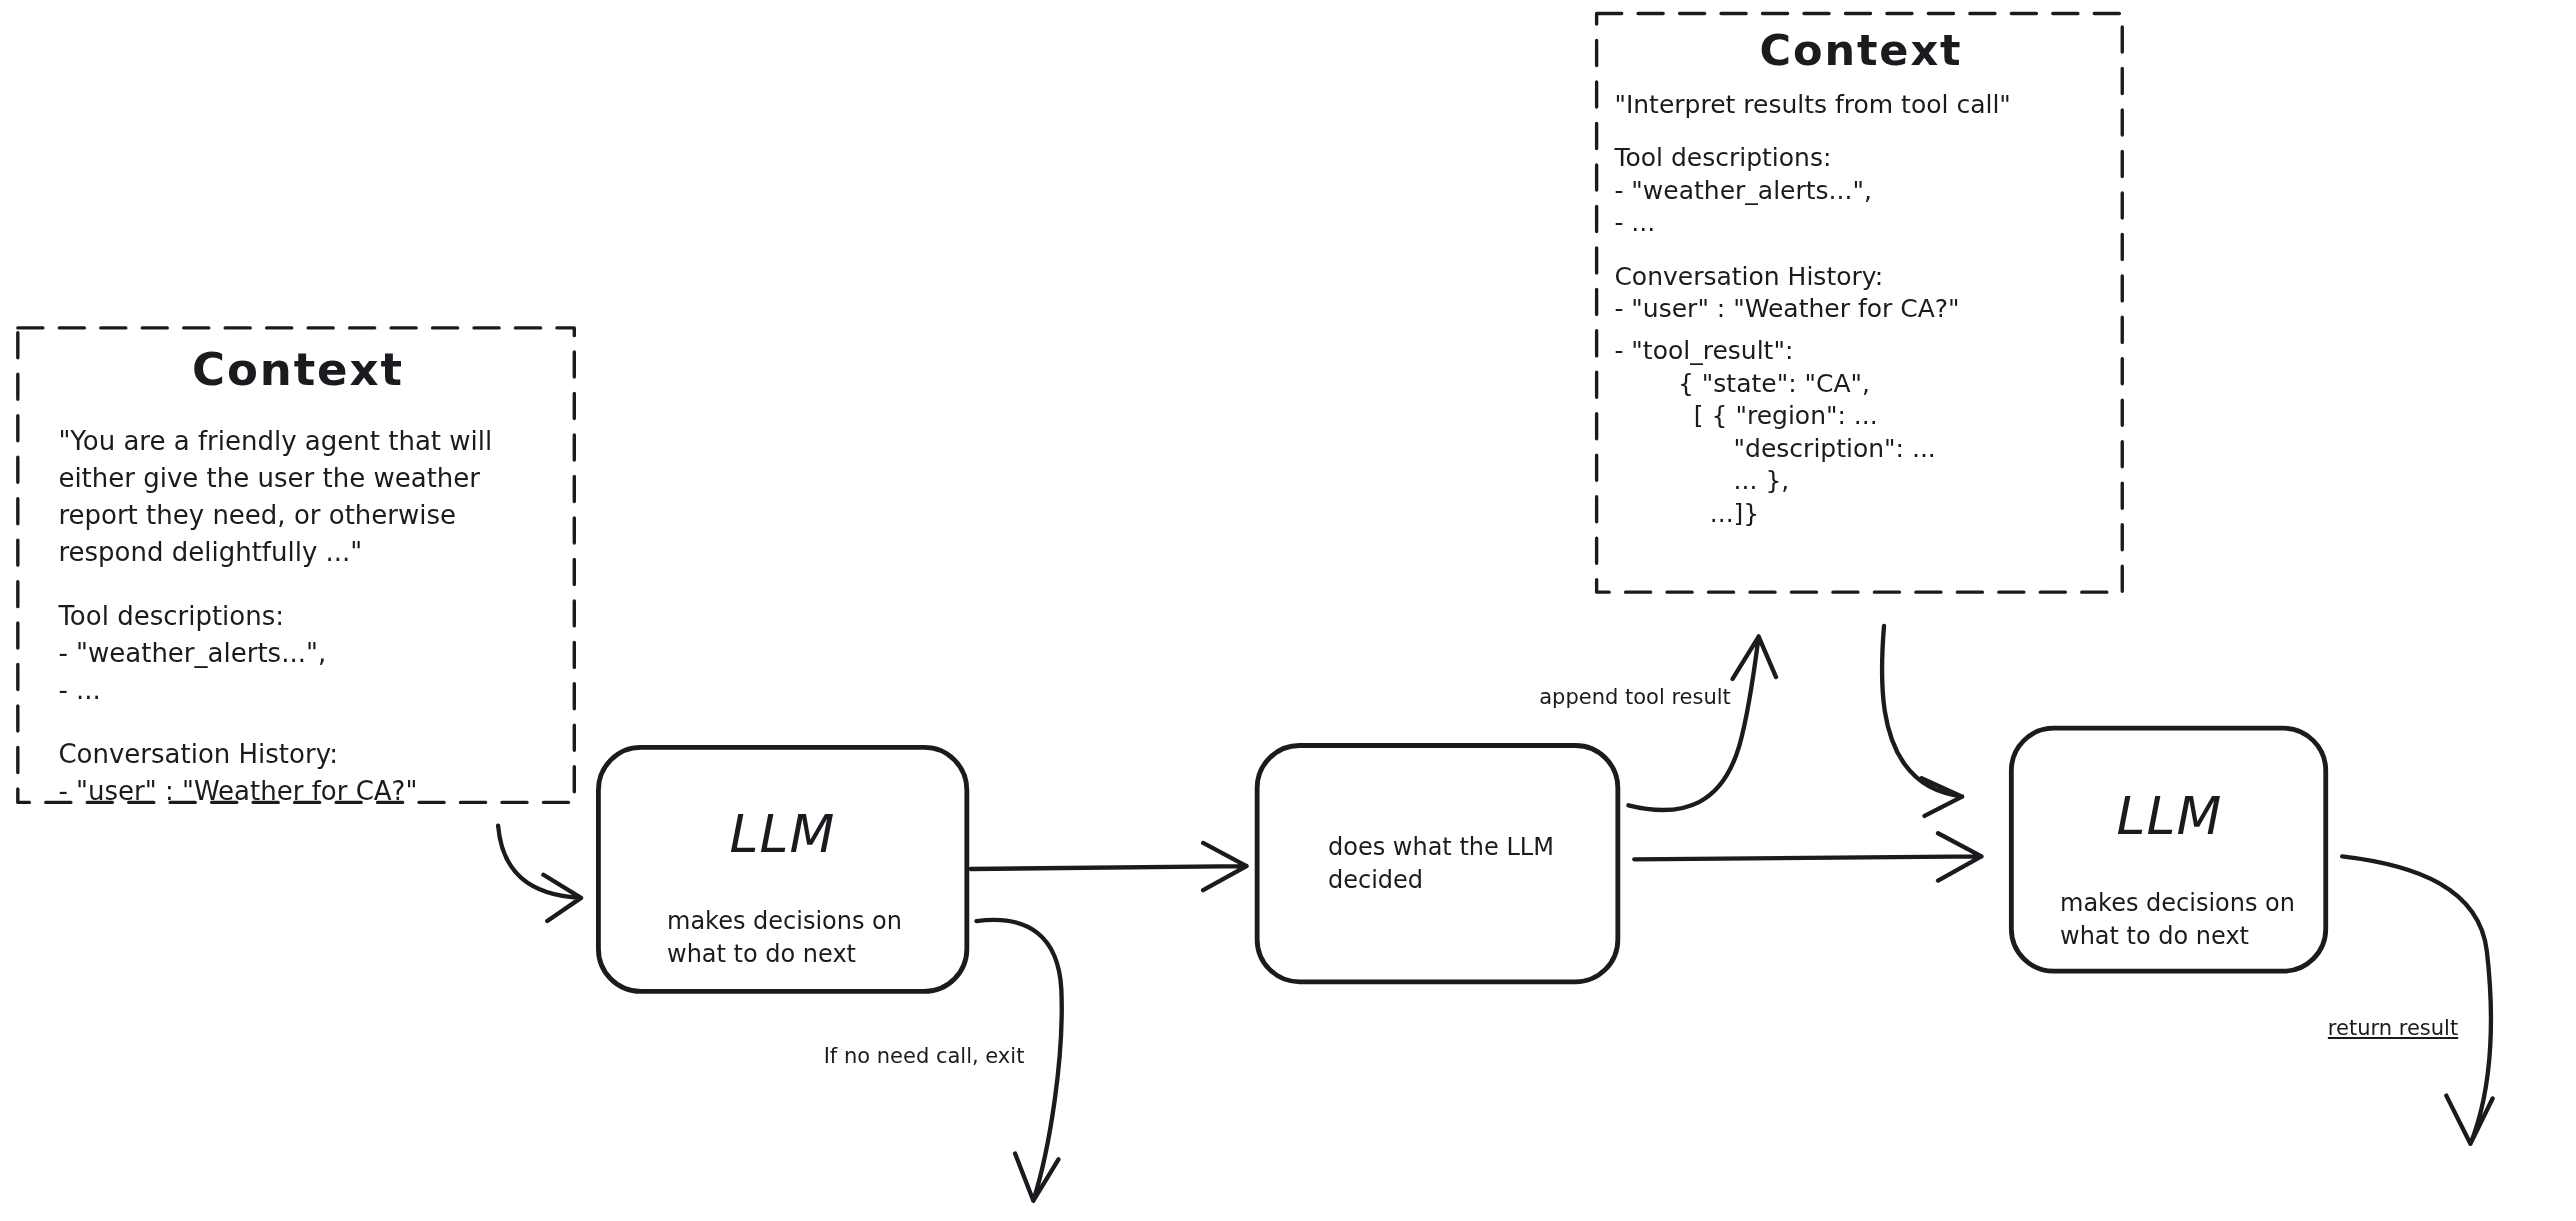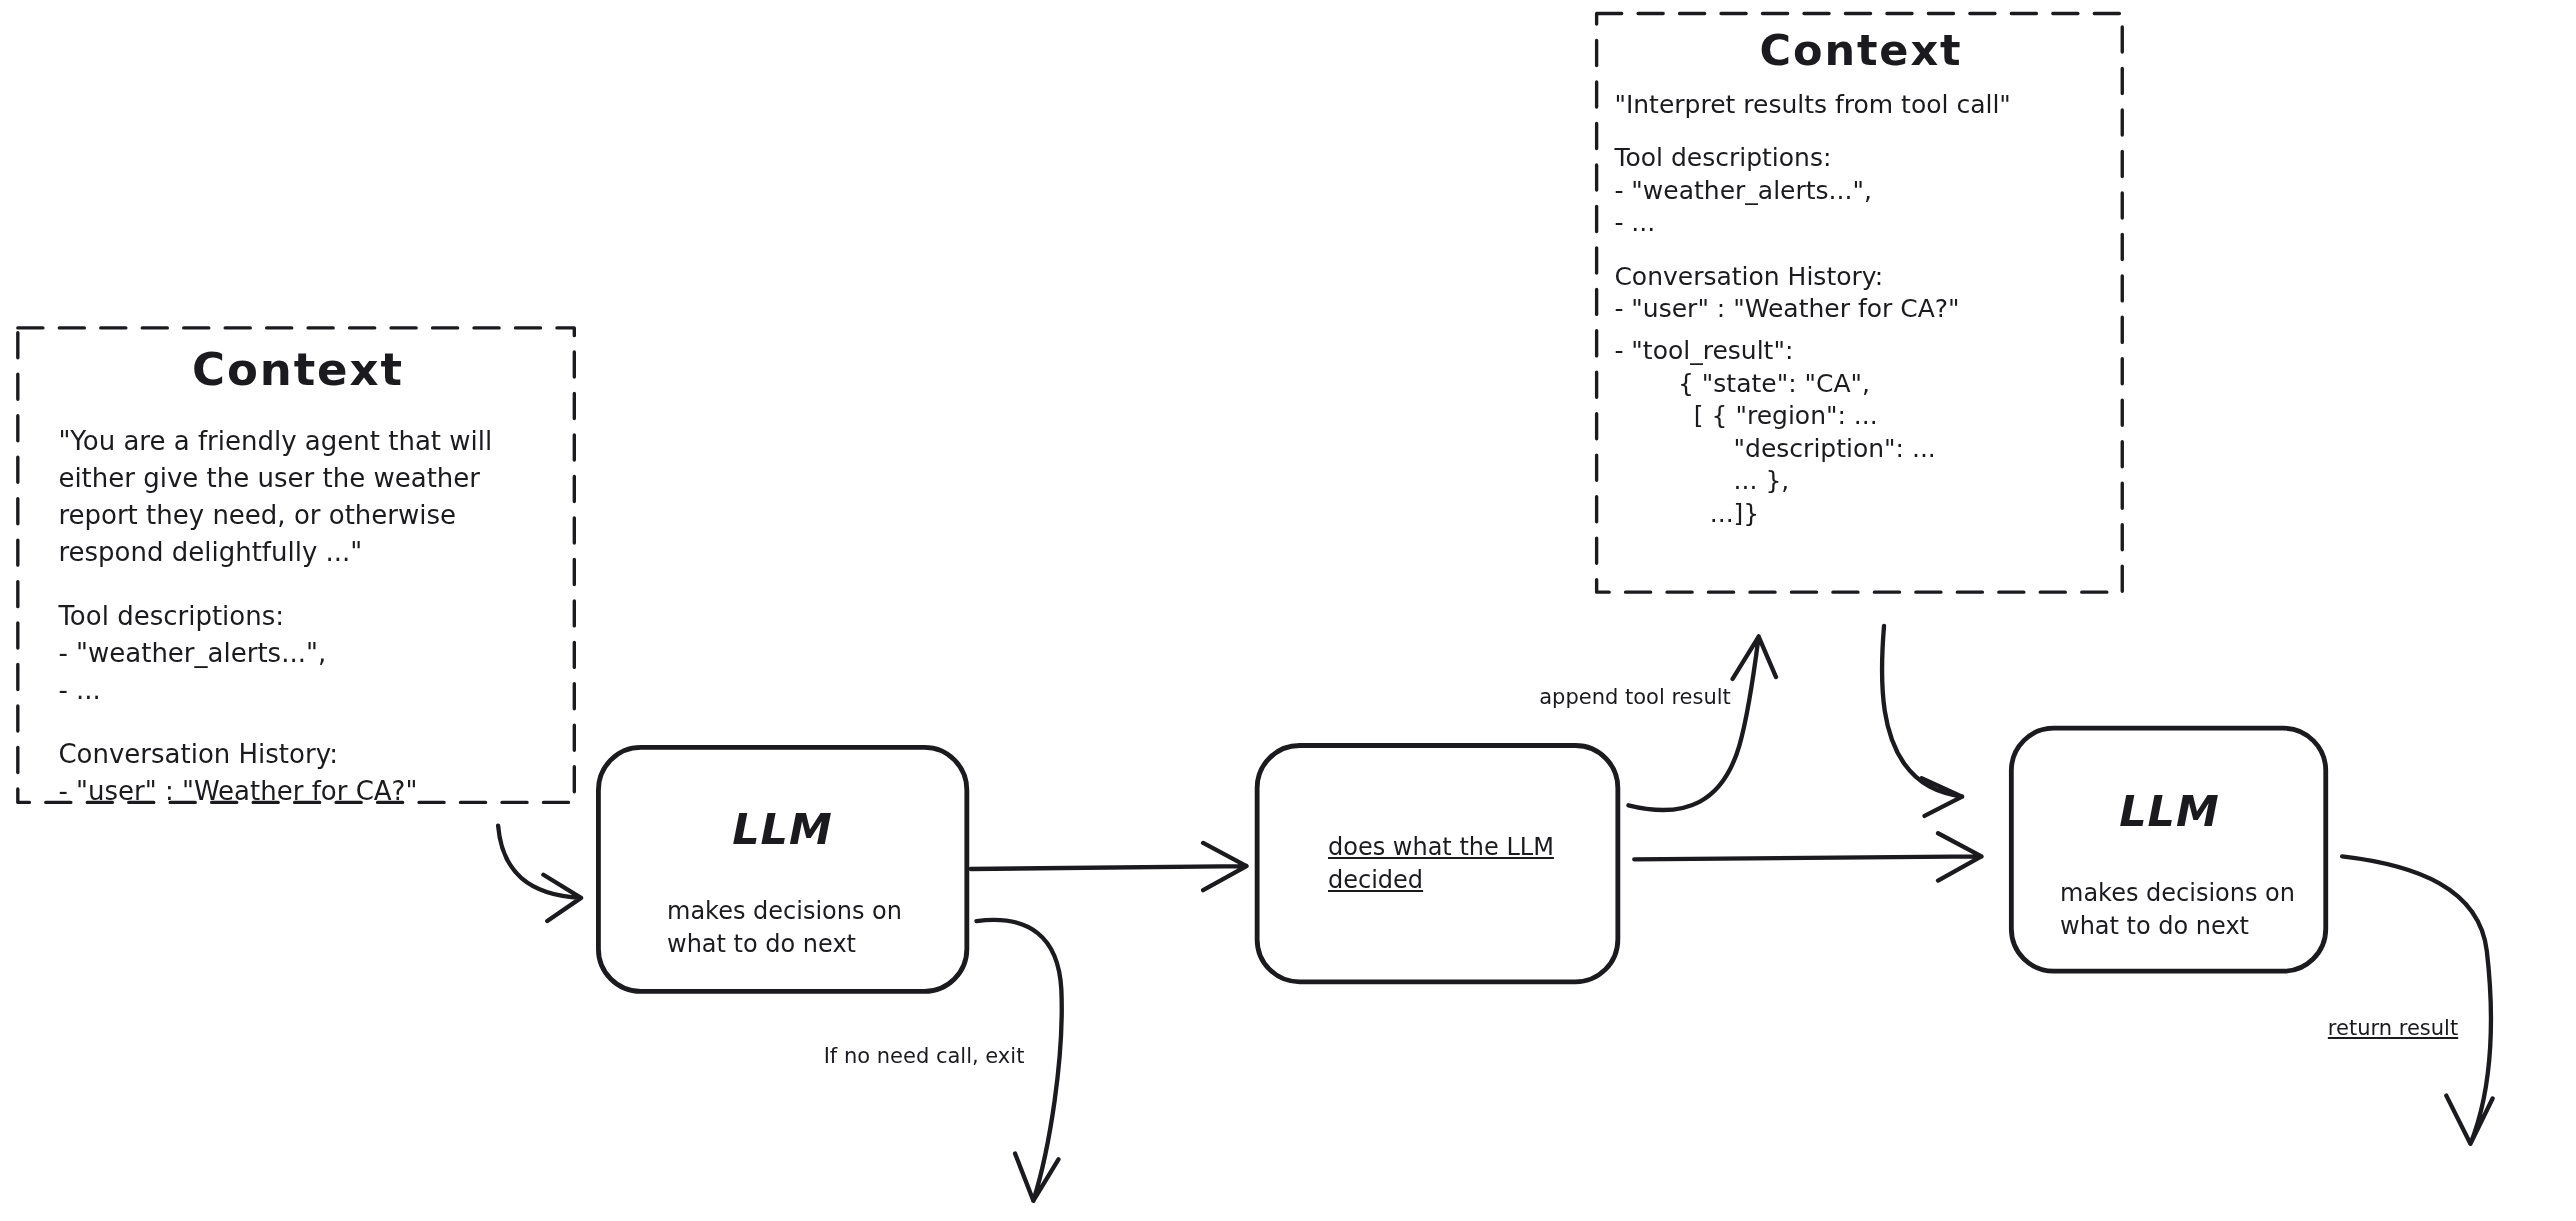--- a/index.html
+++ b/index.html
@@ -20,21 +20,21 @@
   .ctx-title {
     text-align:center; font-size:45px; font-weight:bold; letter-spacing:1.9px;
   }
   .ctx-body {
     font-size:26px; line-height:1.42; white-space:pre-wrap; margin-top:27px;
   }
   .ctx-top .ctx-title { font-size:43px; }
   .ctx-top .ctx-body { font-size:25px; line-height:1.30; margin-top:21px; }
 
   .node { text-align:center; }
-  .node-title { font-size:43px; font-weight:bold; letter-spacing:1px;text-align:center; }
+  .node-title { font-size:52px; font-weight:normal; letter-spacing:1px;text-align:center; }
   .node-title.italic { font-style:italic; }
   .node-sub {
     display:inline-block; text-align:left; font-size:24px; line-height:1.38;
     white-space:pre-wrap; margin-top:41px;
   }
   .edge-label {
     position:absolute; transform:translate(-50%,-50%);
     font-size:21px; white-space:nowrap;
   }
 </style>
@@ -90,21 +90,21 @@
             ...]}</div>
   </div>
 
   <div class="overlay node" style="left:598px; top:748px; width:369px; height:244px; padding:56px 0 0 0; box-sizing:border-box;">
     <div class="node-title italic">LLM</div>
     <div class="node-sub" style="margin-left:69px; margin-right:auto; display:block; text-align:left;">makes decisions on
 what to do next</div>
   </div>
 
   <div class="overlay node" style="left:1257px; top:746px; width:361px; height:236px; padding:48px 0 0 0; box-sizing:border-box;">
-    <div class="node-sub" style="margin-left:71px; margin-right:auto; display:block; text-align:left; margin-top:37px;text-decoration:underline;">does what the LLM
+    <div class="node-sub" style="margin-left:71px; margin-right:auto; display:block; text-align:left; margin-top:37px;">does what the LLM
 decided</div>
   </div>
 
   <div class="overlay node" style="left:2012px; top:728px; width:315px; height:243px; padding:58px 0 0 0; box-sizing:border-box;">
     <div class="node-title italic">LLM</div>
     <div class="node-sub" style="margin-left:48px; margin-right:auto; display:block; text-align:left;">makes decisions on
 what to do next</div>
   </div>
 
   <div class="edge-label" style="left:1635px; top:697px;">append tool result</div>

